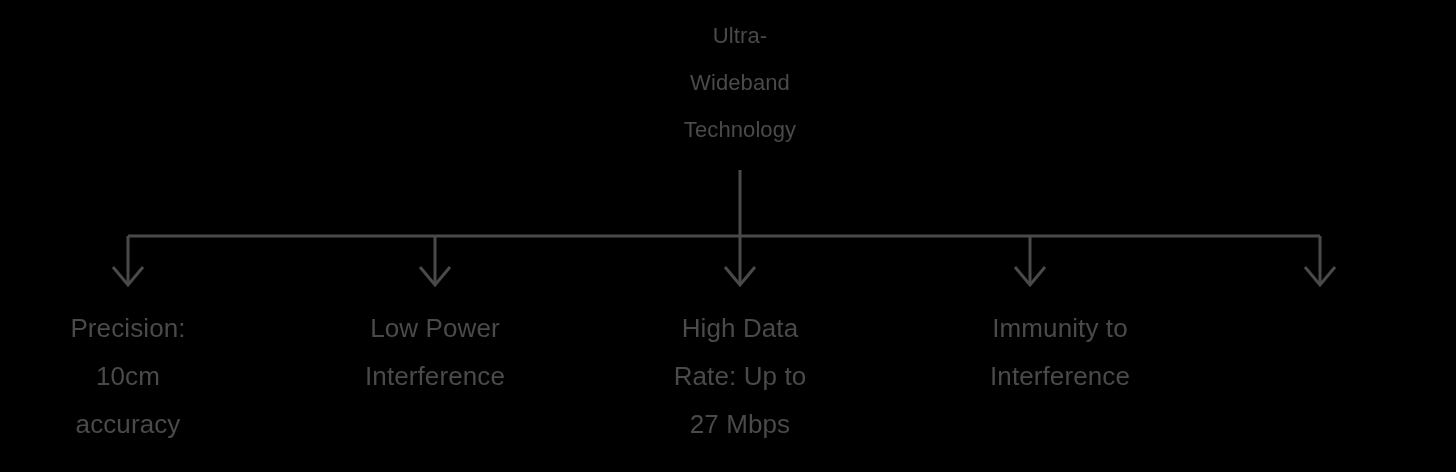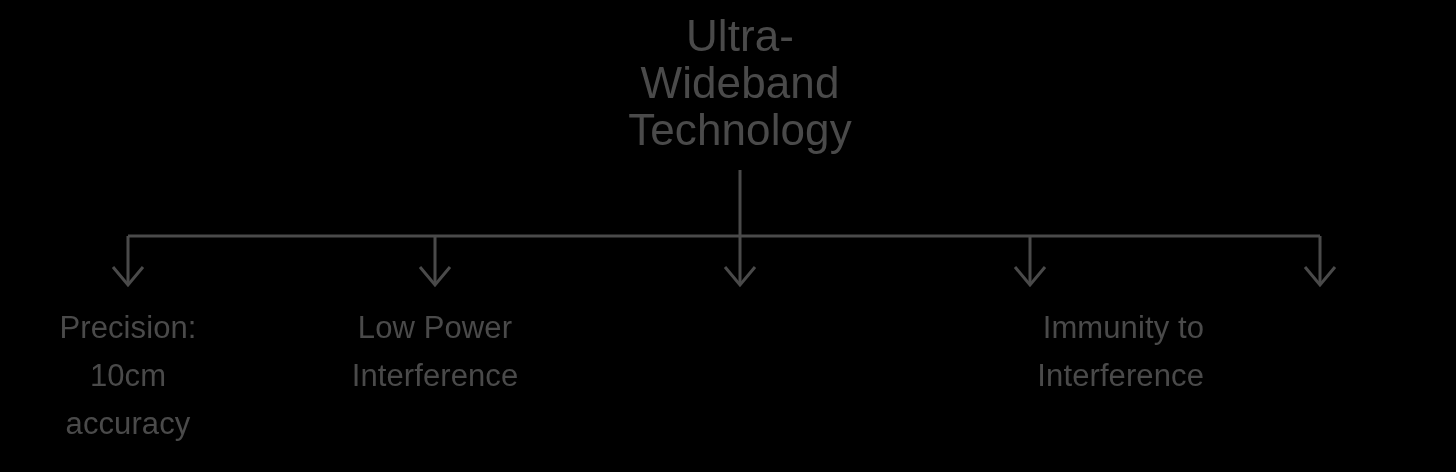--- a/index.html
+++ b/index.html
@@ -33,31 +33,31 @@
     text-align: center;
     color: #4a4a4a;
     line-height: 48px;
     white-space: pre-line;
     letter-spacing: 0.1px;
   }
   #root-node {
     left: 590px;
     top: 12px;
     width: 300px;
-    font-size: 44px;
+    font-size: 22px;
     line-height: 47px;
   }
   .leaf-node {
-    font-size: 31px;
+    font-size: 26px;
     top: 304px;
   }
   #leaf-0 { left: 8px;    width: 240px; }
   #leaf-1 { left: 315px;  width: 240px; }
   #leaf-2 { left: 620px;  width: 240px; }
-  #leaf-3 { left: 964px;  width: 240px; text-align: right; }
+  #leaf-3 { left: 940px;  width: 240px; }
   #leaf-4 { left: 1200px; width: 240px; }
 </style>
 </head>
 <body>
 
 <div id="diagram-root">
 
   <svg id="connector-layer" viewBox="0 0 1456 472" width="1456" height="472" xmlns="http://www.w3.org/2000/svg">
     <g stroke="#4a4a4a" stroke-width="3" fill="none" stroke-linecap="butt">
 
@@ -85,18 +85,21 @@
 Wideband
 Technology</div>
 
   <div class="node-text leaf-node" id="leaf-0">Precision:
 10cm
 accuracy</div>
 
   <div class="node-text leaf-node" id="leaf-1">Low Power
 Interference</div>
 
+  <div class="node-text leaf-node" id="leaf-2">High Data
+Rate: Up to
+27 Mbps</div>
 
   <div class="node-text leaf-node" id="leaf-3">Immunity to
 Interference</div>
 
 
 </div>
 
 </body></html>

